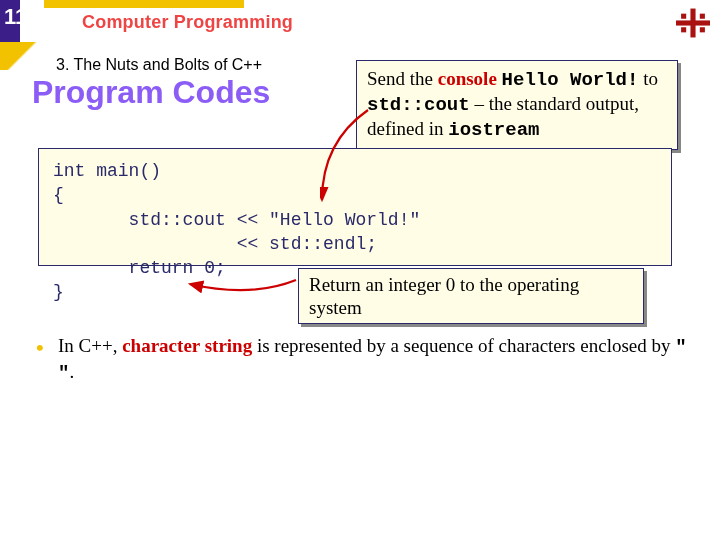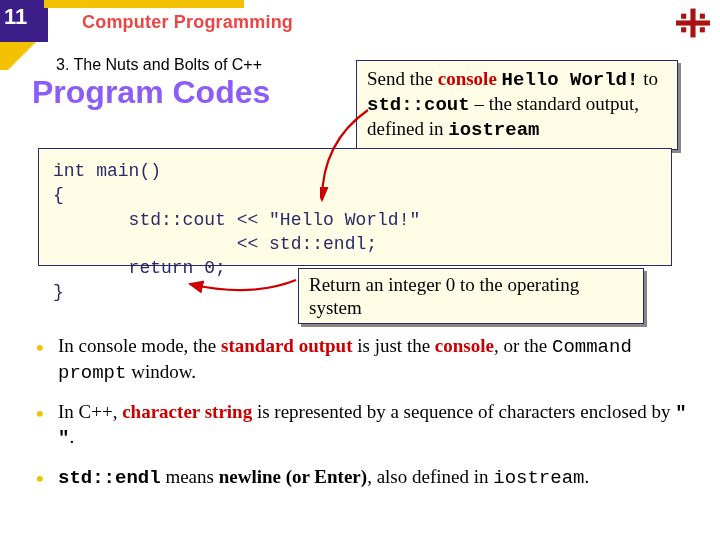--- a/index.html
+++ b/index.html
@@ -1,17 +1,17 @@
 <!DOCTYPE html>
 <html><head>
 <meta charset="utf-8">
 <style>
   * { box-sizing: border-box; margin: 0; padding: 0; }
   body { width: 720px; height: 540px; background: #fff; font-family: "Times New Roman", serif; position: relative; overflow: hidden; }
-  .left-stripe { position: absolute; left: 0; top: 0; width: 48px; height: 42px; background: #3b1e87; }
+  .left-stripe { position: absolute; left: 0; top: 0; width: 20px; height: 42px; background: #3b1e87; }
   .page-num { position: absolute; left: 4px; top: 4px; color: #fff; font-family: Arial, sans-serif; font-weight: bold; font-size: 22px; }
   .yellow-bar { position: absolute; left: 44px; top: 0; width: 200px; height: 8px; background: #f2c200; }
   .header-title { position: absolute; left: 82px; top: 12px; color: #ef4444; font-family: Arial, sans-serif; font-weight: bold; font-size: 18px; letter-spacing: 0.2px; }
   .logo { position: absolute; right: 10px; top: 8px; width: 34px; height: 30px; }
   .logo svg { width: 100%; height: 100%; }
   .yellow-corner { position: absolute; left: 0; top: 42px; width: 44px; height: 28px; background: linear-gradient(135deg, #f2c200 48%, transparent 52%); }
   .section-num { position: absolute; left: 56px; top: 56px; font-family: Arial, sans-serif; font-size: 16px; color: #000; }
   .page-title { position: absolute; left: 32px; top: 74px; font-family: Arial, sans-serif; font-weight: bold; font-size: 32px; color: #8b5cf6; }
   .code-box { position: absolute; left: 38px; top: 148px; width: 634px; height: 118px; background: #fffde6; border: 1.5px solid #2a2a6a; padding: 10px 14px; font-family: "Courier New", monospace; font-size: 18px; color: #2a2a6a; white-space: pre; line-height: 1.35; }
   .callout1 { position: absolute; left: 356px; top: 60px; width: 322px; background: #fffde6; border: 1.5px solid #2a2a6a; padding: 6px 10px; font-size: 19px; line-height: 1.22; box-shadow: 3px 3px 0 #888; }
@@ -76,21 +76,15 @@
   <defs>
       <marker id="ah2" markerWidth="8" markerHeight="8" refX="6" refY="3" orient="auto">
         <path d="M0,0 L7,3 L0,6 Z" fill="#c00"></path>
       </marker>
     </defs>
   <path d="M110,14 C70,30 30,24 4,18" stroke="#c00" stroke-width="2.2" fill="none" marker-end="url(#ah2)"></path>
 </svg>
 
 <ul class="bullets">
   <li>
-    <span>In console mode, the </span><span class="red">standard output</span><span> is just the </span><span class="red">console</span><span>, or the </span><span class="mono">Command prompt</span><span> window.</span>
-  </li>
-  <li>
     <span>In C++, </span><span class="red">character string</span><span> is represented by a sequence of characters enclosed by </span><span class="mono bold">" "</span><span>.</span>
-  </li>
-  <li>
-    <span class="mono bold">std::endl</span><span> means </span><span class="bold">newline (or Enter)</span><span>, also defined in </span><span class="mono">iostream</span><span>.</span>
   </li>
 </ul>
 
 </body></html>

